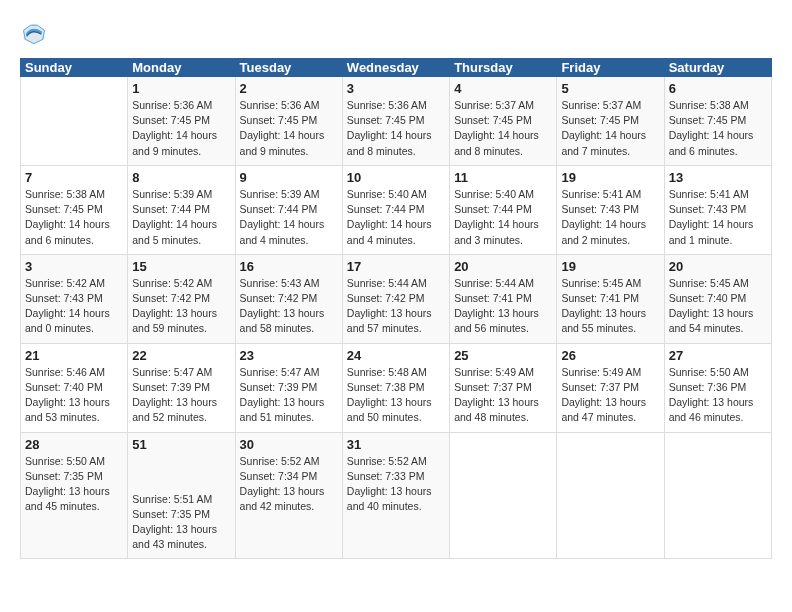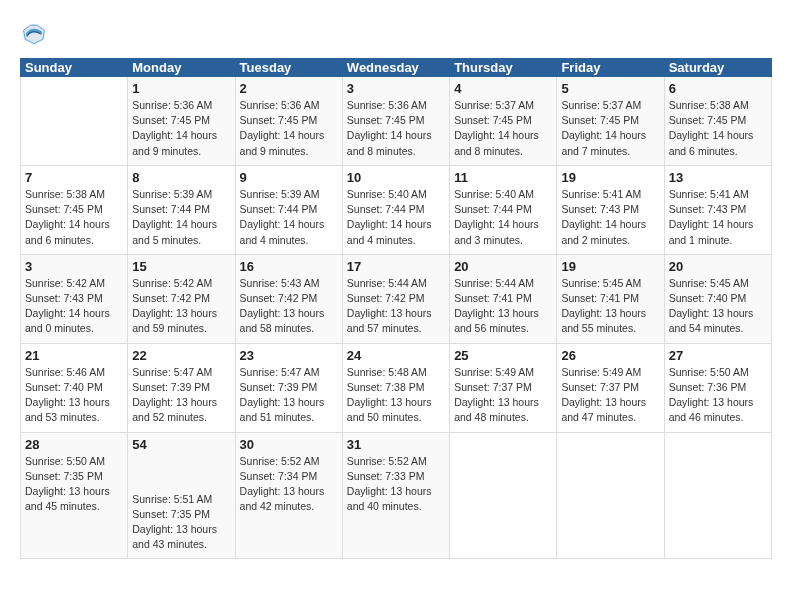--- a/index.html
+++ b/index.html
@@ -314,21 +314,21 @@
       </tr>
       <tr>
         <td>
           <span class="day-number">28</span>
           <div class="day-info" style="white-space: pre-line;">Sunrise: 5:50 AM
 Sunset: 7:35 PM
 Daylight: 13 hours
 and 45 minutes.</div>
         </td>
         <td>
-          <span class="day-number">54</span>
+          <span class="day-number">51</span>
           <div class="day-info" style="white-space: pre-line; margin-top: 40px;">Sunrise: 5:51 AM
 Sunset: 7:35 PM
 Daylight: 13 hours
 and 43 minutes.</div>
         </td>
         <td>
           <span class="day-number">30</span>
           <div class="day-info" style="white-space: pre-line;">Sunrise: 5:52 AM
 Sunset: 7:34 PM
 Daylight: 13 hours

